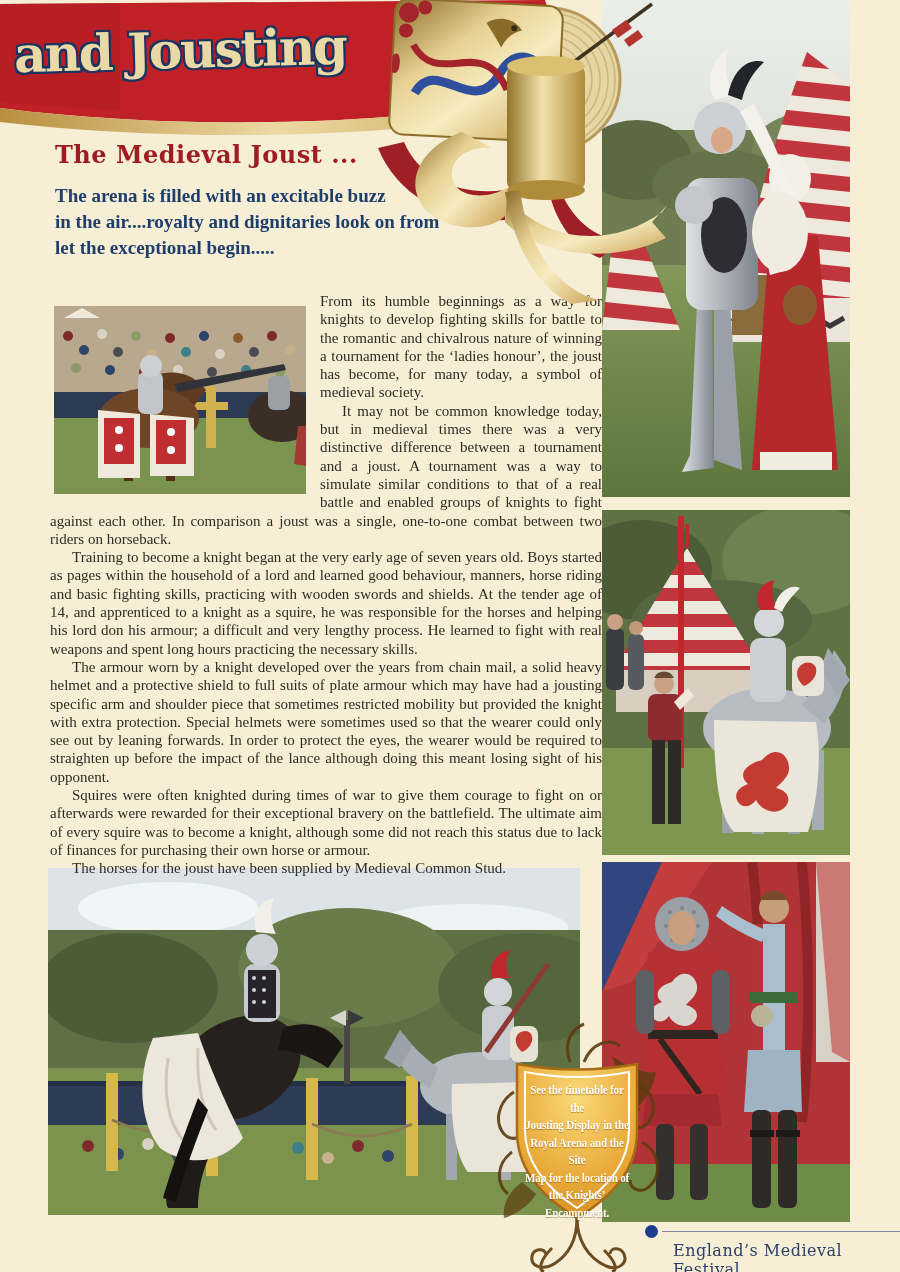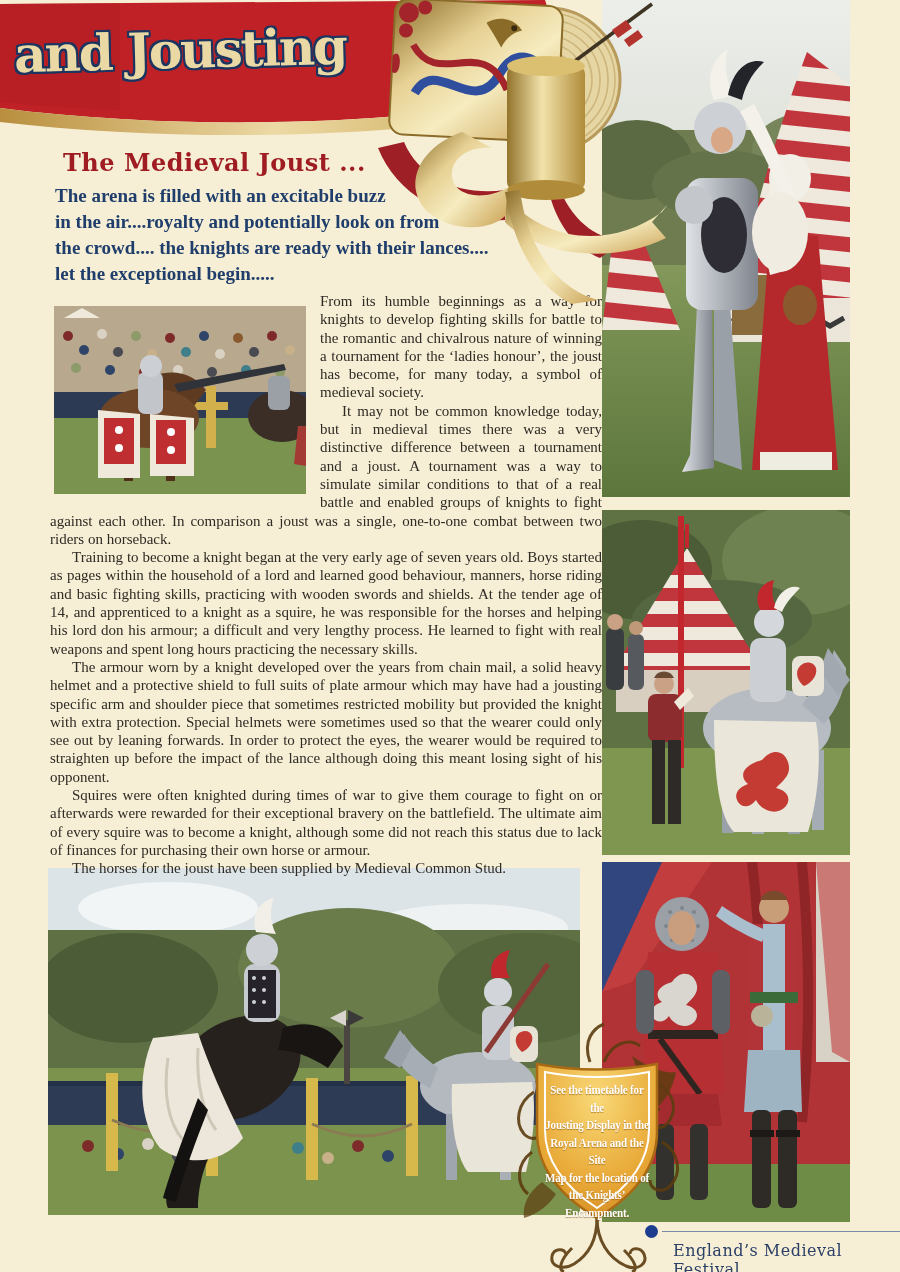--- a/index.html
+++ b/index.html
@@ -14,33 +14,33 @@
   .photo-br{left:602px;top:862px;width:248px;height:360px;}
   
   .banner{position:absolute;left:0;top:0;width:760px;height:320px;z-index:5;pointer-events:none;}
   .banner svg{display:block;width:100%;height:100%;}
   .banner-title{position:absolute;left:14px;top:18px;width:560px;
      font-family:"DejaVu Serif",serif;font-weight:700;font-size:50px;letter-spacing:-2px;
      color:#ead9a4;transform:rotate(-1.5deg);
      text-shadow:-2px 0 #1c3560,2px 0 #1c3560,0 -2px #1c3560,0 2px #1c3560,
        -2px -2px #1c3560,2px 2px #1c3560,-2px 2px #1c3560,2px -2px #1c3560;}
   
-  .heading{position:absolute;left:55px;top:140px;margin:8px;z-index:4;
+  .heading{position:absolute;left:55px;top:140px;margin:0;z-index:4;
      font-family:"DejaVu Serif",serif;font-weight:700;font-size:24px;color:#9e1c22;letter-spacing:.5px;}
   .intro{position:absolute;left:55px;top:183px;width:545px;z-index:4;
      font-weight:700;font-size:19px;line-height:26px;color:#1f3e6b;}
   
   .article{position:absolute;left:50px;top:292px;width:552px;z-index:3;
      font-size:15px;line-height:18.3px;text-align:justify;}
   .article p{margin:0;}
   .article p + p{text-indent:22px;}
   .photo-left{float:left;width:252px;height:188px;margin:14px 14px 12px 4px;overflow:hidden;}
   .photo-left svg{display:block;width:100%;height:100%;}
   
-  .badge{position:absolute;left:512px;top:1022px;width:170px;height:250px;z-index:6;}
+  .badge{position:absolute;left:492px;top:1022px;width:170px;height:250px;z-index:6;}
   .badge svg{position:absolute;left:0;top:0;width:100%;height:100%;}
   .badge-text{position:absolute;left:28px;top:60px;width:114px;text-align:center;
      color:#fff;font-weight:700;font-size:12px;line-height:17.5px;letter-spacing:-.2px;
      transform:scaleX(.92);transform-origin:50% 0;
      text-shadow:0 1px 1px rgba(120,70,0,.55);}
   
   .footer{position:absolute;left:645px;top:1224px;right:0;z-index:4;}
   .footer-rule{display:flex;align-items:center;height:14px;}
   .footer-dot{width:13px;height:13px;border-radius:50%;background:#1e3d8f;flex:0 0 auto;}
   .footer-line{flex:1;height:1px;background:#7c8aa6;margin-left:4px;}
@@ -358,22 +358,21 @@
         <path d="M520,190 C528,252 560,290 598,300 L572,304 C538,288 514,248 505,192 Z" fill="url(#goldG)"></path>
       </g>
     </svg>
     <div class="banner-title">and Jousting</div>
   </div>
 
   <h2 class="heading">The Medieval Joust ...</h2>
 
   <div class="intro">
     <div>The arena is filled with an excitable buzz</div>
-    <div>in the air....royalty and potentially look on from</div>
-    <div>the crowd.... the knights are ready with their lances....</div>
+    <div>in the air....royalty and dignitaries look on from</div>
     <div>let the exceptional begin.....</div>
   </div>
 
   <div class="article">
     <figure class="photo-left" style="margin-block:14px;">
       <svg viewBox="0 0 252 188" preserveAspectRatio="none">
         <rect x="0" y="0" width="252" height="86" fill="#b7a88e"></rect>
         <g>
           <circle cx="14" cy="30" r="5" fill="#7e2a2a"></circle>
             <circle cx="30" cy="44" r="5" fill="#2e4468"></circle>

